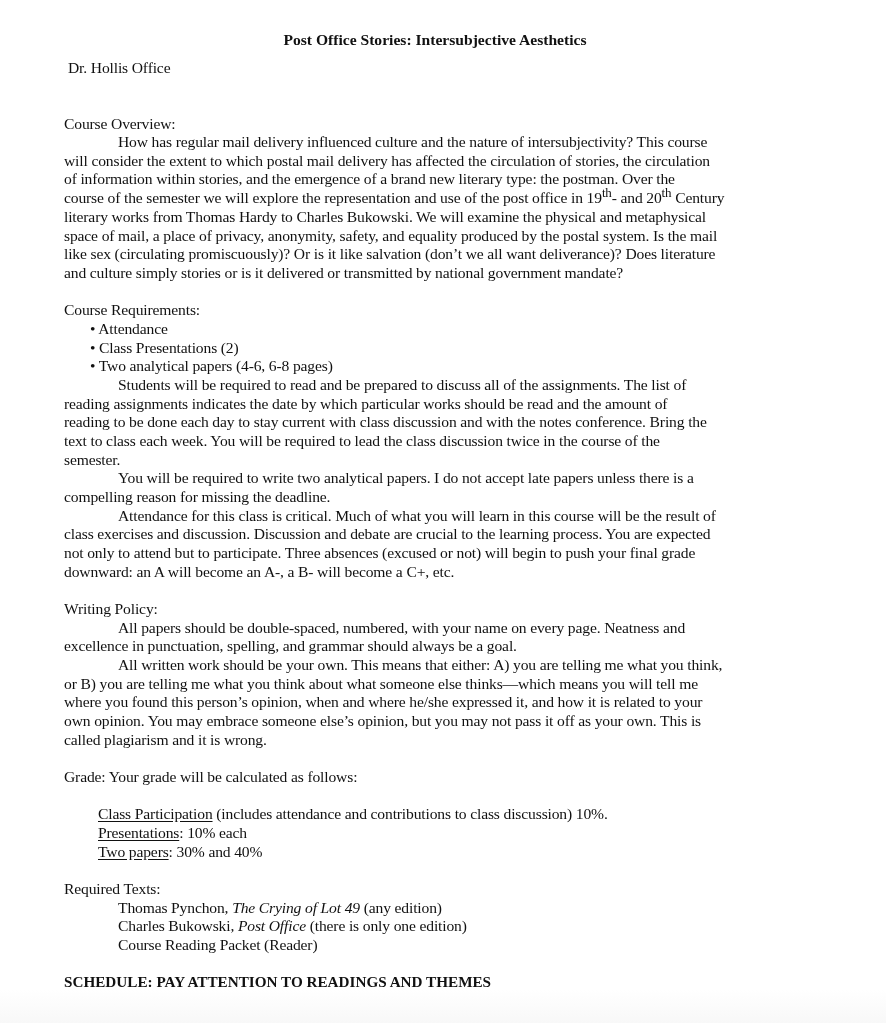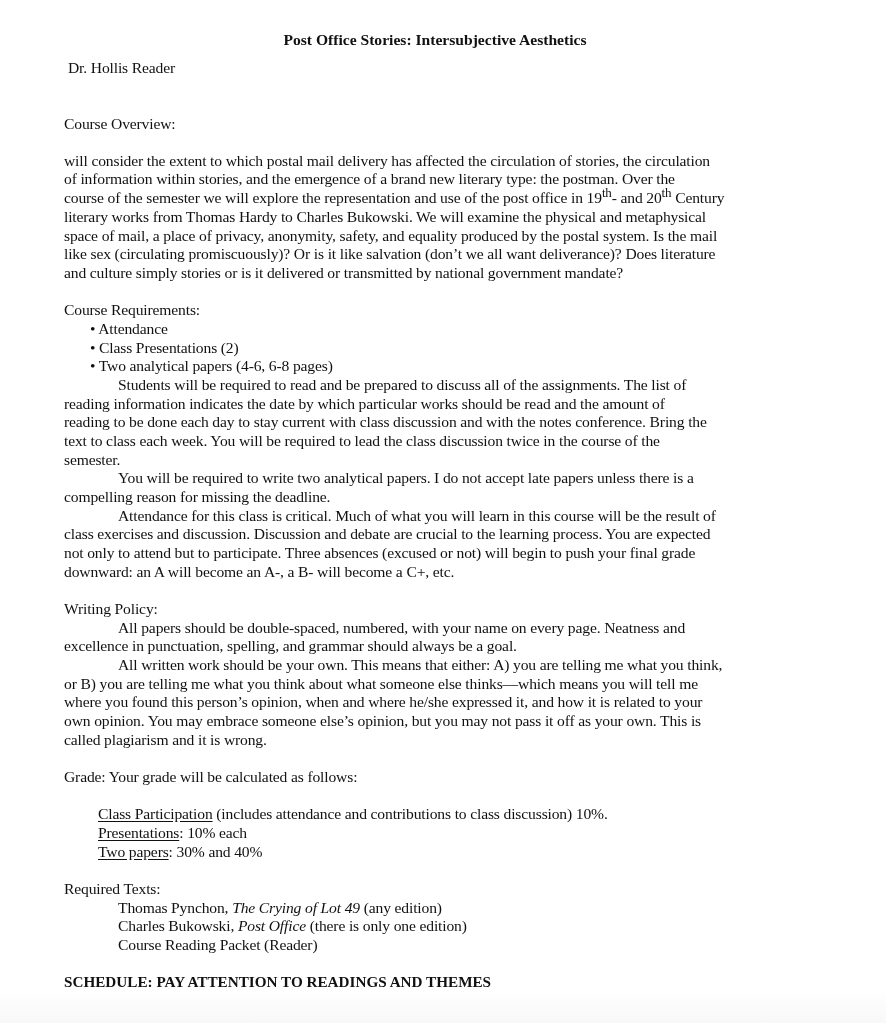--- a/index.html
+++ b/index.html
@@ -27,38 +27,39 @@
     u { text-decoration: underline; text-underline-offset: 2px; }
     sup { font-size: 13px; line-height: 0; vertical-align: 6px; }
     .sched { font-weight: bold; left: 64px; font-size: 15.2px; letter-spacing: 0; }
   </style>
 </head>
 <body>
 
 <div class="page">
 
   <div class="title">Post Office Stories: Intersubjective Aesthetics</div>
-  <div class="ln author" style="top:58px">Dr. Hollis Reader</div>
+  <div class="ln author" style="top:58px">Dr. Hollis Office</div>
 
   <div class="ln h" style="top:114px">Course Overview:</div>
+  <div class="ln ind" style="top:132px">How has regular mail delivery influenced culture and the nature of intersubjectivity?  This course</div>
   <div class="ln" style="top:151px">will consider the extent to which postal mail delivery has affected the circulation of stories, the circulation</div>
   <div class="ln" style="top:169px">of information within stories, and the emergence of a brand new literary type: the postman.   Over the</div>
   <div class="ln" style="top:188px"><span>course of the semester we will explore the representation and use of the post office in 19</span><sup>th</sup><span>- and 20</span><sup>th</sup><span> Century</span></div>
   <div class="ln" style="top:207px">literary works from Thomas Hardy to Charles Bukowski.   We will examine the physical and metaphysical</div>
   <div class="ln" style="top:226px">space of mail, a place of privacy, anonymity, safety, and equality produced by the postal system.  Is the mail</div>
   <div class="ln" style="top:244px">like sex (circulating promiscuously)? Or is it like salvation (don’t we all want deliverance)?  Does literature</div>
   <div class="ln" style="top:263px">and culture simply stories or is it delivered or transmitted by national government mandate?</div>
 
   <div class="ln h" style="top:300px">Course Requirements:</div>
   <div class="ln bul" style="top:319px"><span>• </span><span>Attendance</span></div>
   <div class="ln bul" style="top:338px"><span>• </span><span>Class Presentations (2)</span></div>
   <div class="ln bul" style="top:356px"><span>• </span><span>Two analytical papers (4-6, 6-8 pages)</span></div>
 
   <div class="ln ind" style="top:375px">Students will be required to read and be prepared to discuss all of the assignments. The list of</div>
-  <div class="ln" style="top:394px">reading information indicates the date by which particular works should be read and the amount of</div>
+  <div class="ln" style="top:394px">reading assignments indicates the date by which particular works should be read and the amount of</div>
   <div class="ln" style="top:412px">reading to be done each day to stay current with class discussion and with the notes conference.  Bring the</div>
   <div class="ln" style="top:431px">text to class each week.   You will be required to lead the class discussion twice in the course of the</div>
   <div class="ln" style="top:450px">semester.</div>
 
   <div class="ln ind" style="top:468px">You will be required to write two analytical papers. I do not accept late papers unless there is a</div>
   <div class="ln" style="top:487px">compelling reason for missing the deadline.</div>
 
   <div class="ln ind" style="top:506px">Attendance for this class is critical.   Much of what you will learn in this course will be the result of</div>
   <div class="ln" style="top:524px">class exercises and discussion.   Discussion and debate are crucial to the learning process.  You are expected</div>
   <div class="ln" style="top:543px">not only to attend but to participate.  Three absences (excused or not) will begin to push your final grade</div>

